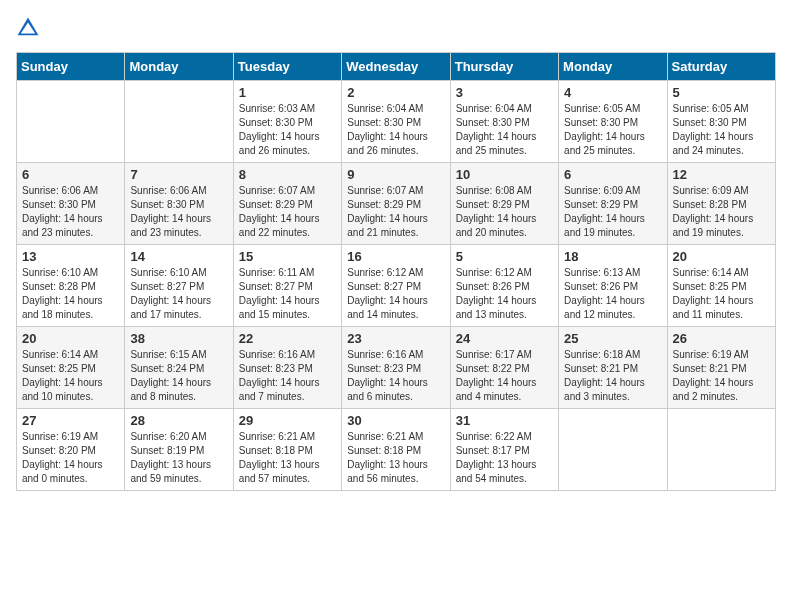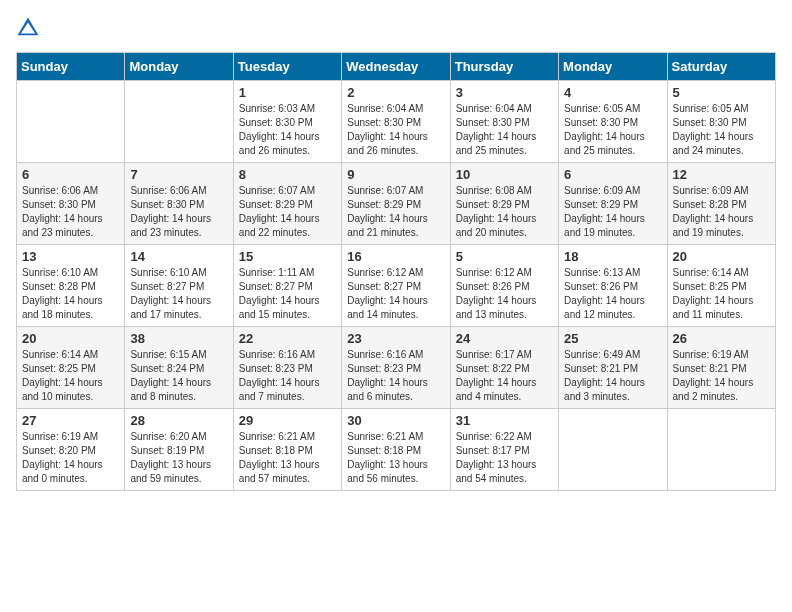--- a/index.html
+++ b/index.html
@@ -209,21 +209,21 @@
 Daylight: 14 hours and 18 minutes.</div>
         </td>
         <td>
           <span class="day-number">14</span>
           <div class="day-info" style="white-space: pre-line;">Sunrise: 6:10 AM
 Sunset: 8:27 PM
 Daylight: 14 hours and 17 minutes.</div>
         </td>
         <td>
           <span class="day-number">15</span>
-          <div class="day-info" style="white-space: pre-line;">Sunrise: 1:11 AM
+          <div class="day-info" style="white-space: pre-line;">Sunrise: 6:11 AM
 Sunset: 8:27 PM
 Daylight: 14 hours and 15 minutes.</div>
         </td>
         <td>
           <span class="day-number">16</span>
           <div class="day-info" style="white-space: pre-line;">Sunrise: 6:12 AM
 Sunset: 8:27 PM
 Daylight: 14 hours and 14 minutes.</div>
         </td>
         <td>
@@ -271,21 +271,21 @@
 Daylight: 14 hours and 6 minutes.</div>
         </td>
         <td>
           <span class="day-number">24</span>
           <div class="day-info" style="white-space: pre-line;">Sunrise: 6:17 AM
 Sunset: 8:22 PM
 Daylight: 14 hours and 4 minutes.</div>
         </td>
         <td>
           <span class="day-number">25</span>
-          <div class="day-info" style="white-space: pre-line;">Sunrise: 6:49 AM
+          <div class="day-info" style="white-space: pre-line;">Sunrise: 6:18 AM
 Sunset: 8:21 PM
 Daylight: 14 hours and 3 minutes.</div>
         </td>
         <td>
           <span class="day-number">26</span>
           <div class="day-info" style="white-space: pre-line;">Sunrise: 6:19 AM
 Sunset: 8:21 PM
 Daylight: 14 hours and 2 minutes.</div>
         </td>
       </tr>

